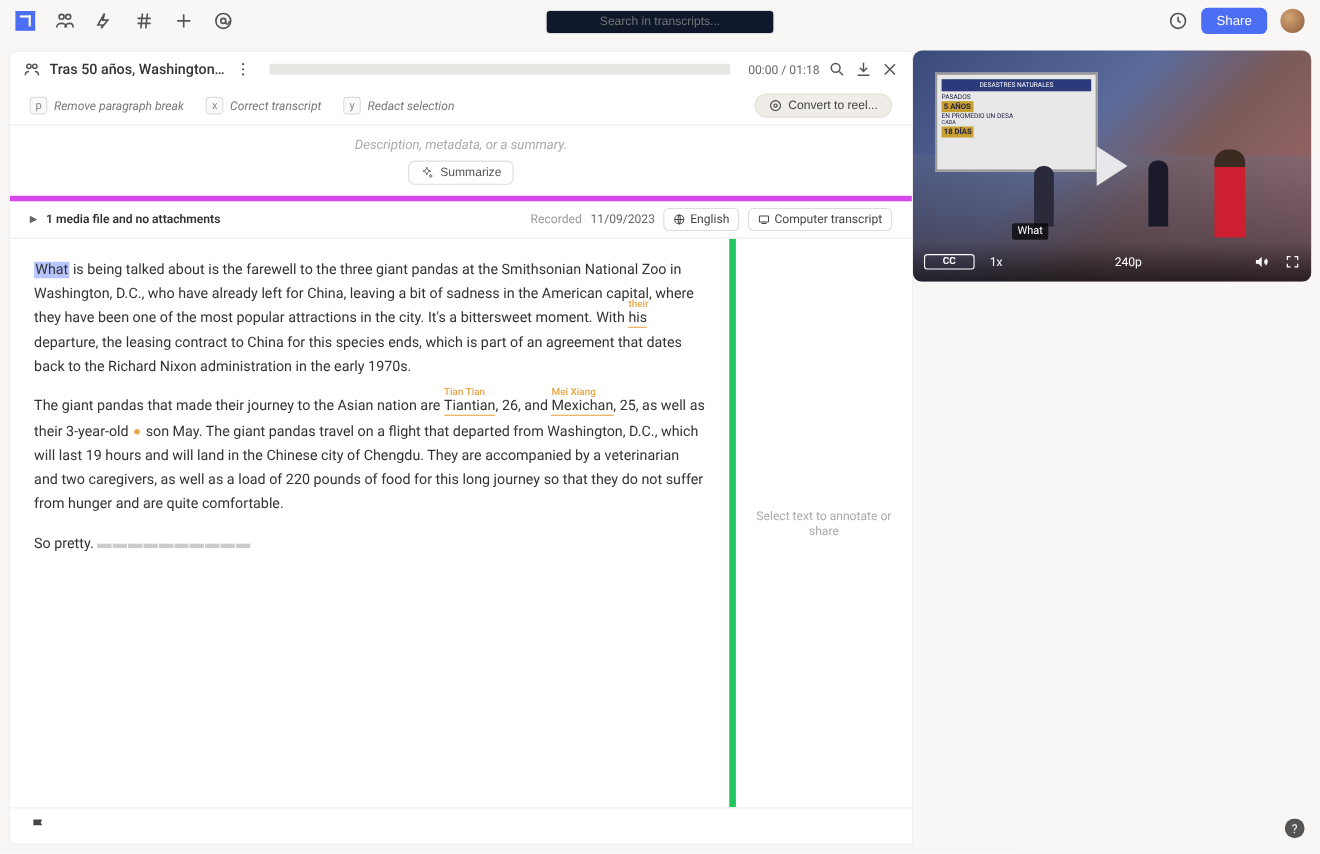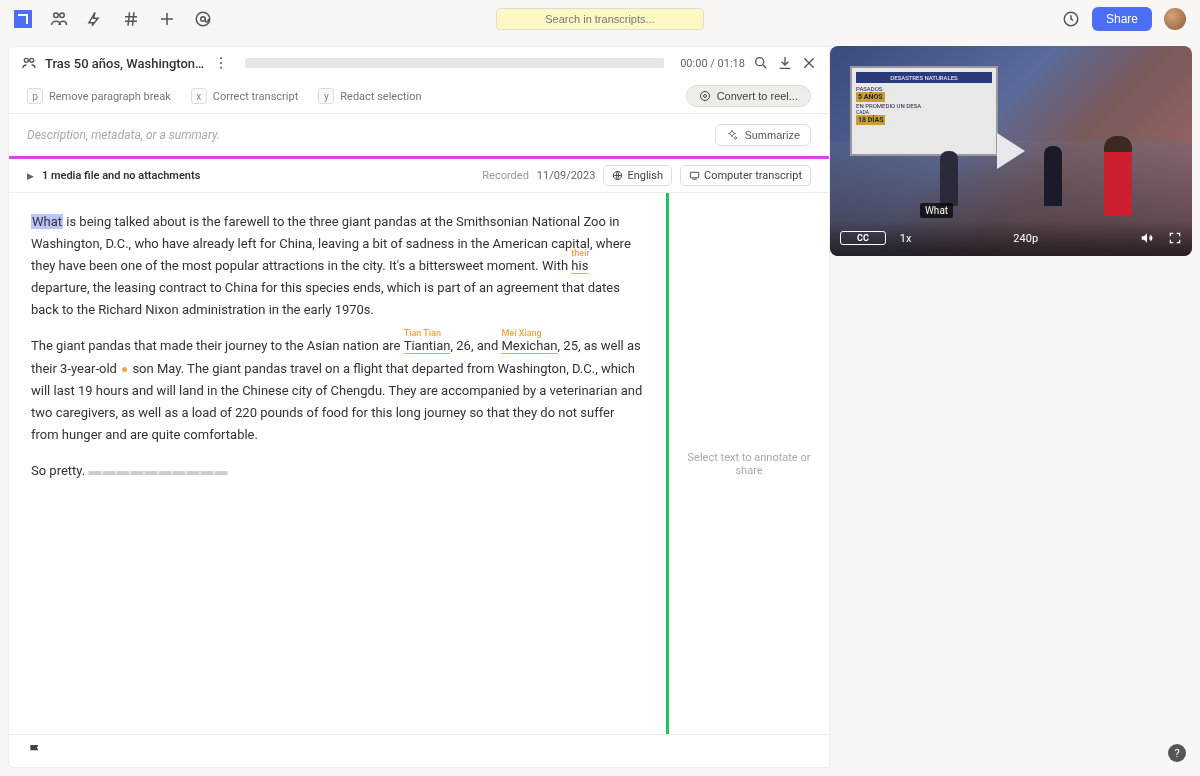--- a/index.html
+++ b/index.html
@@ -2,44 +2,44 @@
 <html><head>
 <meta charset="utf-8">
 <style>
 * { box-sizing: border-box; margin: 0; padding: 0; }
 body { font-family: -apple-system, BlinkMacSystemFont, "Segoe UI", Roboto, sans-serif; background: #f9f7f5; color: #1a1a1a; width: 1200px; height: 776px; overflow: hidden; }
 .topbar { display: flex; align-items: center; height: 38px; padding: 0 14px; gap: 18px; }
 .topbar .logo { width: 18px; height: 18px; background: #4c6ef5; display:flex;align-items:center;justify-content:center; }
 .topbar .logo-inner{width:10px;height:10px;border:2px solid #fff;border-left:none;border-bottom:none;}
 .topbar .ticon { width: 18px; height: 18px; color: #555; cursor:pointer; display:flex;align-items:center;justify-content:center;}
 .search-wrap { margin-left: auto; margin-right: auto; position:absolute; left:50%; transform:translateX(-50%); }
-.search-input { width: 208px; height: 20px; border: 1px solid #ddd; border-radius: 4px; background:#fef9c3; font-size: 11px; text-align:center; padding: 10px 8px; color:#888;}
+.search-input { width: 208px; height: 20px; border: 1px solid #ddd; border-radius: 4px; background:#0f172a; font-size: 11px; text-align:center; padding: 10px 8px; color:#888;}
 .topbar-right { margin-left:auto; display:flex; align-items:center; gap:12px;}
 .share-btn { background:#4c6ef5; color:#fff; border:none; border-radius:6px; padding:5px 14px; font-size:12px; font-weight:500; cursor:pointer;}
 .avatar { width:22px; height:22px; border-radius:50%; background: radial-gradient(circle at 35% 35%, #d4a574, #8b5a3c); }
 .main { display:flex; height: calc(100% - 38px); }
 .editor { flex:1; background:#fff; margin:8px 0 8px 8px; border-radius:6px 0 0 6px; border:1px solid #eee; display:flex; flex-direction:column; overflow:hidden; position:relative;}
 .ed-header { display:flex; align-items:center; padding:8px 12px; gap:8px; }
 .ed-title { font-size:13px; font-weight:500; color:#333; flex:0 1 auto; max-width:160px; white-space:nowrap; overflow:hidden; text-overflow:ellipsis;}
 .progress { flex:1; height:10px; background:#e8e6e3; border-radius:2px; margin:0 8px;}
 .time { font-size:11px; color:#666;text-align:center; }
 .hicon { width:16px;height:16px;color:#555;cursor:pointer;display:flex;align-items:center;justify-content:center;}
 .toolbar { display:flex; align-items:center; padding:6px 18px; gap:6px; border-bottom:1px solid #f0ede9;}
 .kbd { display:inline-flex;align-items:center;justify-content:center; min-width:16px;height:16px;border:1px solid #ddd;border-radius:3px;font-size:10px;color:#888;background:#fafafa;padding:0 3px;}
-.tool-label { font-size:11px; color:#777; margin-right:14px;}
+.tool-label { font-size:11px; color:#777; margin-right:14px;font-style:italic;}
 .convert-btn { margin-left:auto; background:#f0ede9; border:1px solid #e0ddd8; border-radius:14px; padding:4px 12px; font-size:11px; color:#444; cursor:pointer; display:flex;align-items:center;gap:6px;}
-.meta-row { display:flex; align-items:center; padding:10px 18px; border-bottom:3px solid #d946ef; gap:24px;}
+.meta-row { display:flex; align-items:center; padding:10px 18px; border-bottom:5px solid #d946ef; gap:8px;flex-direction:column;}
 .desc-placeholder { font-size:12px; font-style:italic; color:#aaa; flex:1;}
 .summarize-btn { background:#fff; border:1px solid #e0ddd8; border-radius:6px; padding:4px 10px; font-size:11px; color:#555; cursor:pointer; display:flex; align-items:center; gap:6px;}
 .meta-row2 { display:flex; align-items:center; padding:6px 18px; border-bottom:1px solid #f0ede9; gap:8px; font-size:11px; color:#666;}
 .meta-row2 .attach { font-weight:600; color:#333; cursor:pointer;}
 .meta-row2 .spacer{flex:1;}
 .chip { border:1px solid #e0ddd8; border-radius:5px; padding:3px 8px; font-size:11px; color:#444; cursor:pointer; display:flex;align-items:center;gap:4px; background:#fff;}
 .body-split { flex:1; display:flex; overflow:hidden;}
-.transcript { flex:1; padding:18px 22px; font-size:13px; line-height:1.7; color:#333; overflow:auto; border-right:3px solid #22c55e;}
+.transcript { flex:1; padding:18px 22px; font-size:13px; line-height:1.7; color:#333; overflow:auto; border-right:6px solid #22c55e;}
 .transcript p { margin-bottom:14px; }
 .hl { background:#b8c5ff; padding:0 1px;}
 .anno { position:relative; border-bottom:1px solid #e8a54a;}
 .anno-label { position:absolute; top:-12px; left:0; font-size:9px; color:#e8a54a; white-space:nowrap; font-weight:500;}
 .dot { display:inline-block; width:5px; height:5px; border-radius:50%; background:#e8a54a; vertical-align:middle; margin:0 2px;}
 .redacted { letter-spacing:1px; color:#ccc;}
 .anno-panel { width:160px; display:flex; align-items:center; justify-content:center; font-size:11px; color:#aaa; text-align:center; padding:0 10px;}
 .flag-footer { padding:8px 18px; border-top:1px solid #f0ede9;}
 .video-panel { width:370px; padding:8px 8px 8px 0; }
 .video { position:relative; width:100%; height:210px; border-radius:8px; overflow:hidden; background:linear-gradient(135deg, #3a4a7a 0%, #5a6a9a 40%, #7a5a5a 60%, #aa6a6a 100%);}

